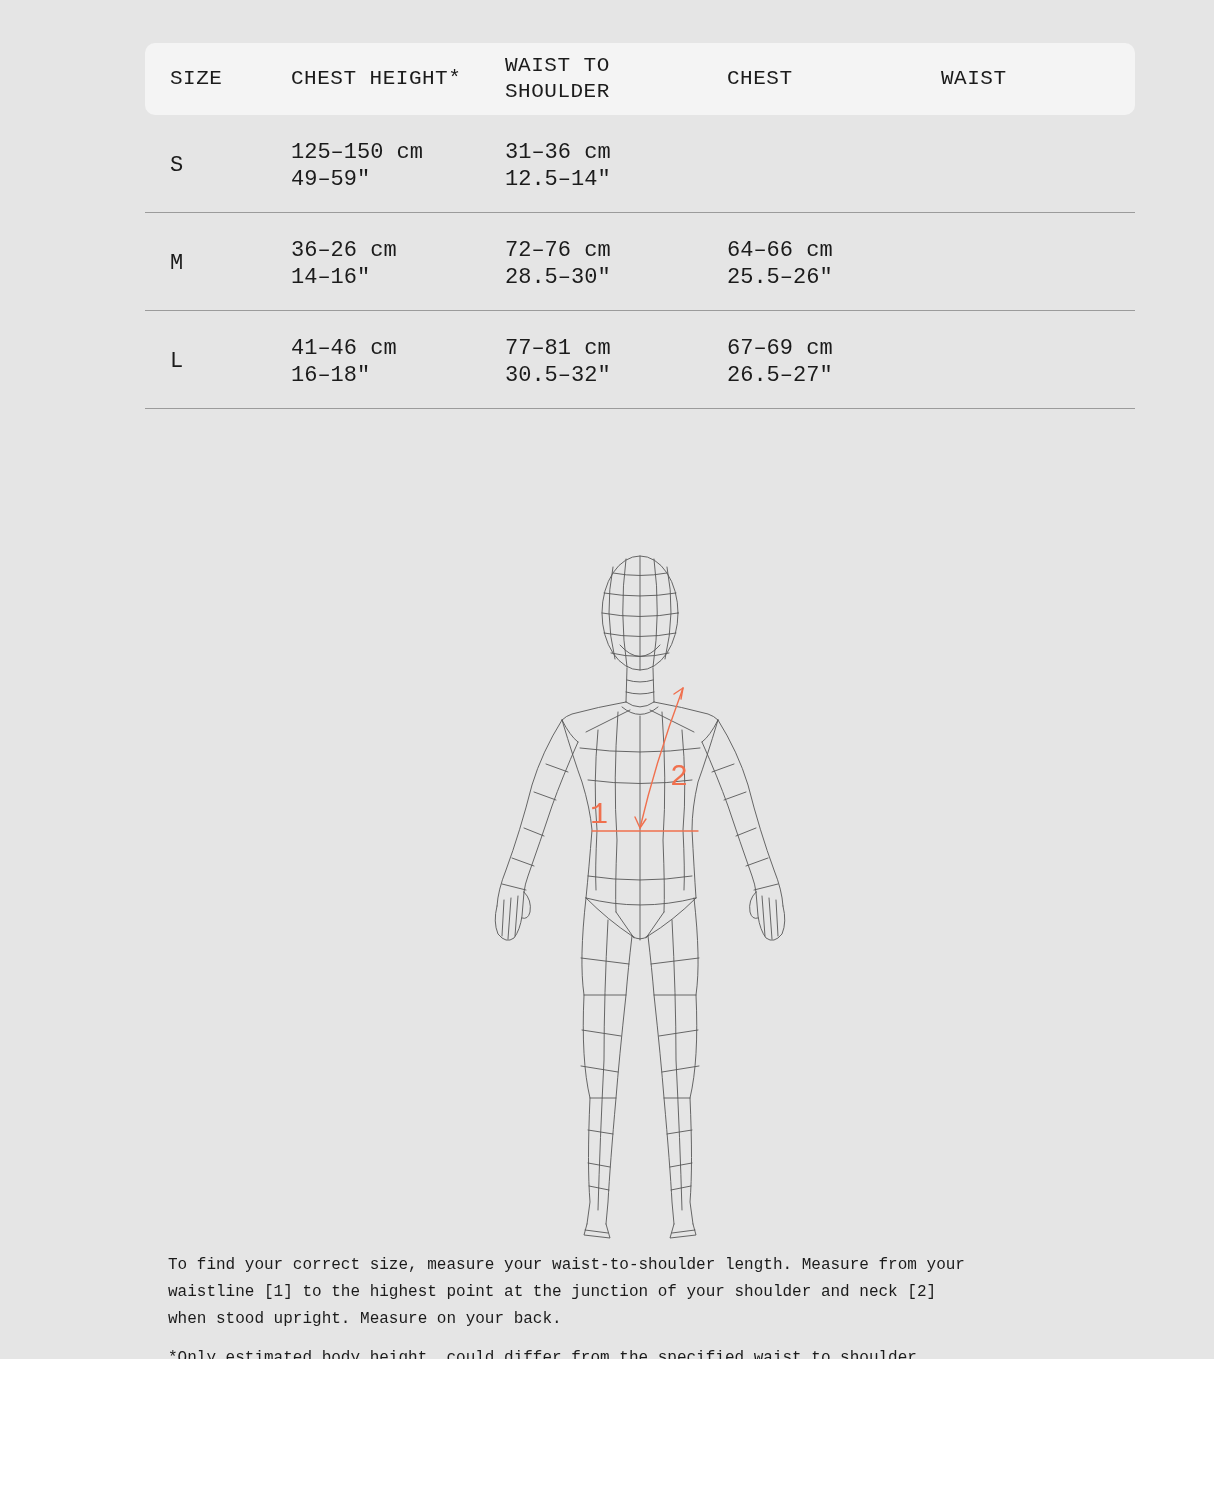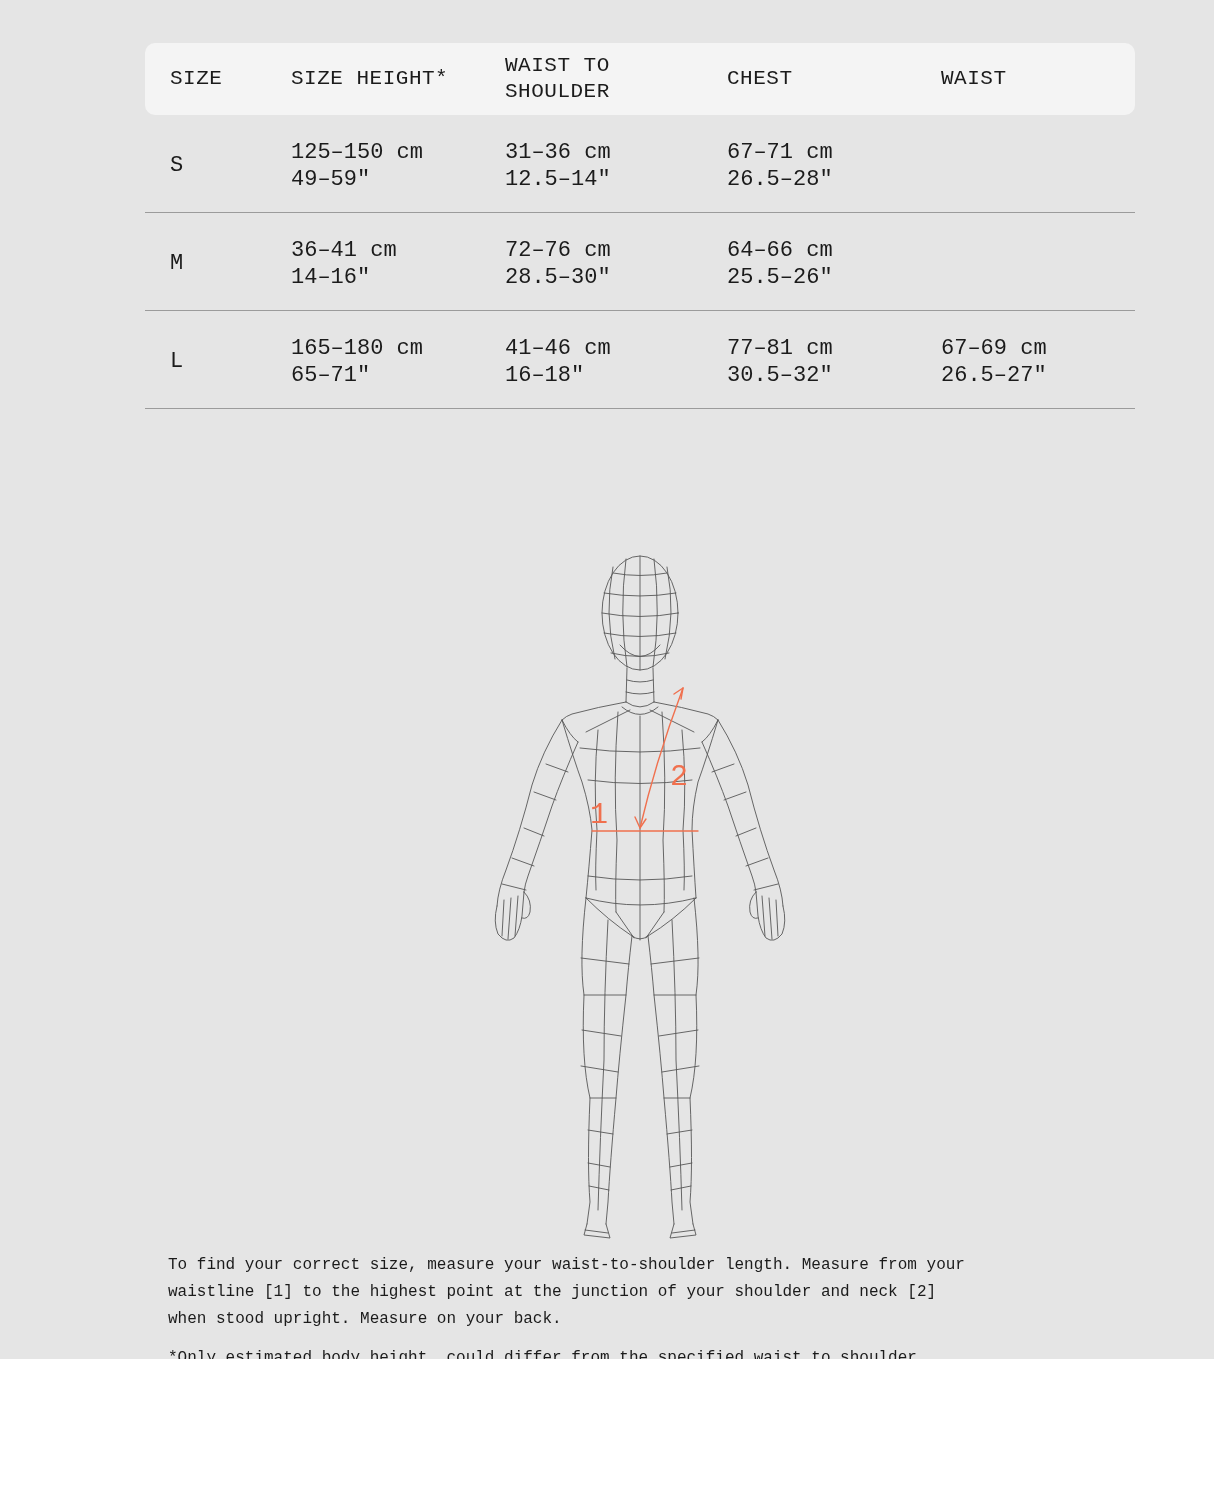--- a/index.html
+++ b/index.html
@@ -54,64 +54,56 @@
 </style>
 </head>
 <body>
 
 <div class="page">
 
   <div class="size-table">
 
     <div class="table-head grid-cols">
       <div class="cell col-size">SIZE</div>
-      <div class="cell">SIZE HEIGHT*</div>
+      <div class="cell">CHEST HEIGHT*</div>
       <div class="cell cell-wrap">WAIST TO SHOULDER</div>
       <div class="cell">CHEST</div>
       <div class="cell">WAIST</div>
     </div>
 
     <div class="table-row grid-cols">
       <div class="cell col-size">S</div>
       <div class="cell">
         <div>125–150 cm</div>
         <div>49–59"</div>
       </div>
       <div class="cell">
         <div>31–36 cm</div>
         <div>12.5–14"</div>
       </div>
-      <div class="cell">
-        <div>67–71 cm</div>
-        <div>26.5–28"</div>
-      </div>
     </div>
 
     <div class="table-row grid-cols">
       <div class="cell col-size">M</div>
       <div class="cell">
-        <div>36–41 cm</div>
+        <div>36–26 cm</div>
         <div>14–16"</div>
       </div>
       <div class="cell">
         <div>72–76 cm</div>
         <div>28.5–30"</div>
       </div>
       <div class="cell">
         <div>64–66 cm</div>
         <div>25.5–26"</div>
       </div>
     </div>
 
     <div class="table-row grid-cols">
       <div class="cell col-size">L</div>
-      <div class="cell">
-        <div>165–180 cm</div>
-        <div>65–71"</div>
-      </div>
       <div class="cell">
         <div>41–46 cm</div>
         <div>16–18"</div>
       </div>
       <div class="cell">
         <div>77–81 cm</div>
         <div>30.5–32"</div>
       </div>
       <div class="cell">
         <div>67–69 cm</div>

